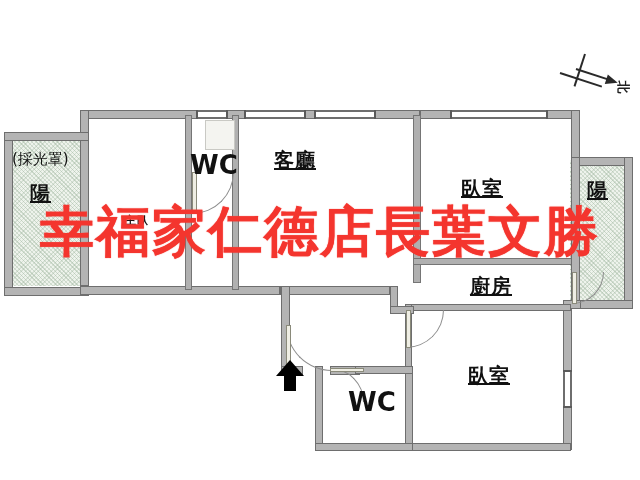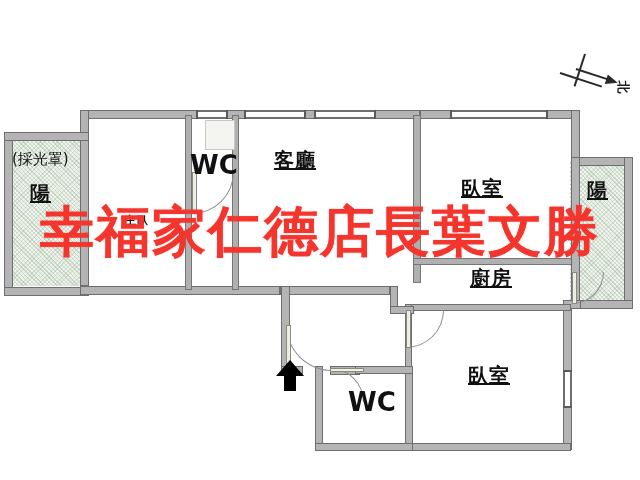--- a/index.html
+++ b/index.html
@@ -285,21 +285,21 @@
   <div class="room-label latin" style="left:190px; top:152px;">WC</div>
 
   <div class="room-label cjk" style="left:274px; top:150px;">客廳</div>
 
   <div class="room-label small-cjk" style="left:125px; top:215px;">主臥</div>
 
   <div class="room-label cjk" style="left:461px; top:178px;">臥室</div>
 
   <div class="room-label cjk" style="left:587px; top:180px;">陽</div>
 
-  <div class="room-label cjk" style="left:470px; top:268px;">廚房</div>
+  <div class="room-label cjk" style="left:470px; top:276px;">廚房</div>
 
   <div class="room-label latin" style="left:348px; top:389px;">WC</div>
 
   <div class="room-label cjk" style="left:468px; top:365px;">臥室</div>
 
   <div class="watermark" style="top:205px;">幸福家仁德店長葉文勝</div>
 
 </div>
 
 </body></html>

